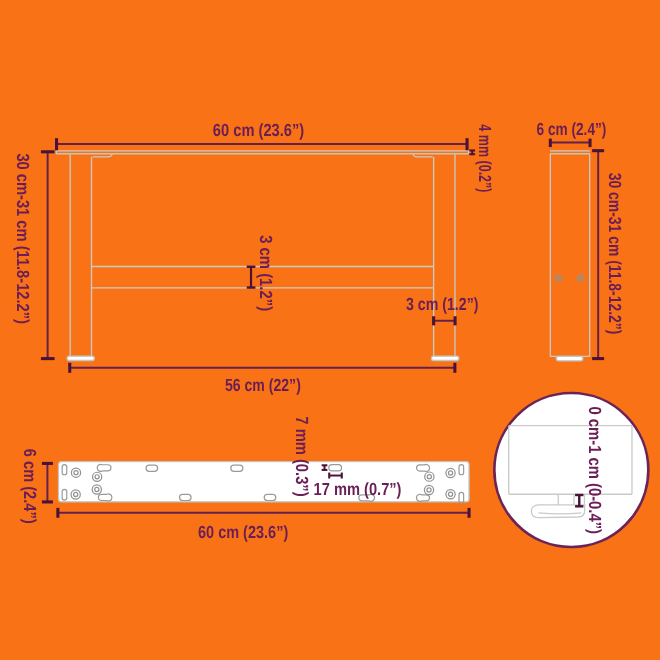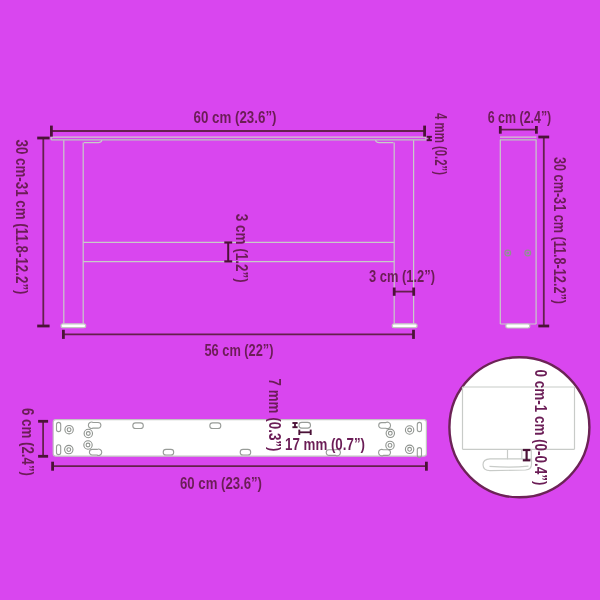--- a/index.html
+++ b/index.html
@@ -1,16 +1,16 @@
 <!DOCTYPE html>
 <html><head>
 <meta charset="utf-8">
 <style>
   html,body{margin:0;padding:0;background:#ffffff;}
-  #page{position:relative;width:600px;height:600px;background:#d946ef;overflow:hidden;}
+  #page{position:relative;width:600px;height:600px;background:#f97316;overflow:hidden;}
   svg{position:absolute;top:0;left:0;}
   text{font-family:"Liberation Sans", sans-serif;font-weight:bold;font-size:16px;fill:#6b1d56;}
 </style>
 </head>
 <body>
 <div id="page">
 <svg width="600" height="600" viewBox="0 0 600 600" style="filter:blur(0.4px)">
 
 <g stroke-width="1.2" fill="none">
   <path d="M51.2 137.1 H426" stroke="#d2c7cd"></path>

